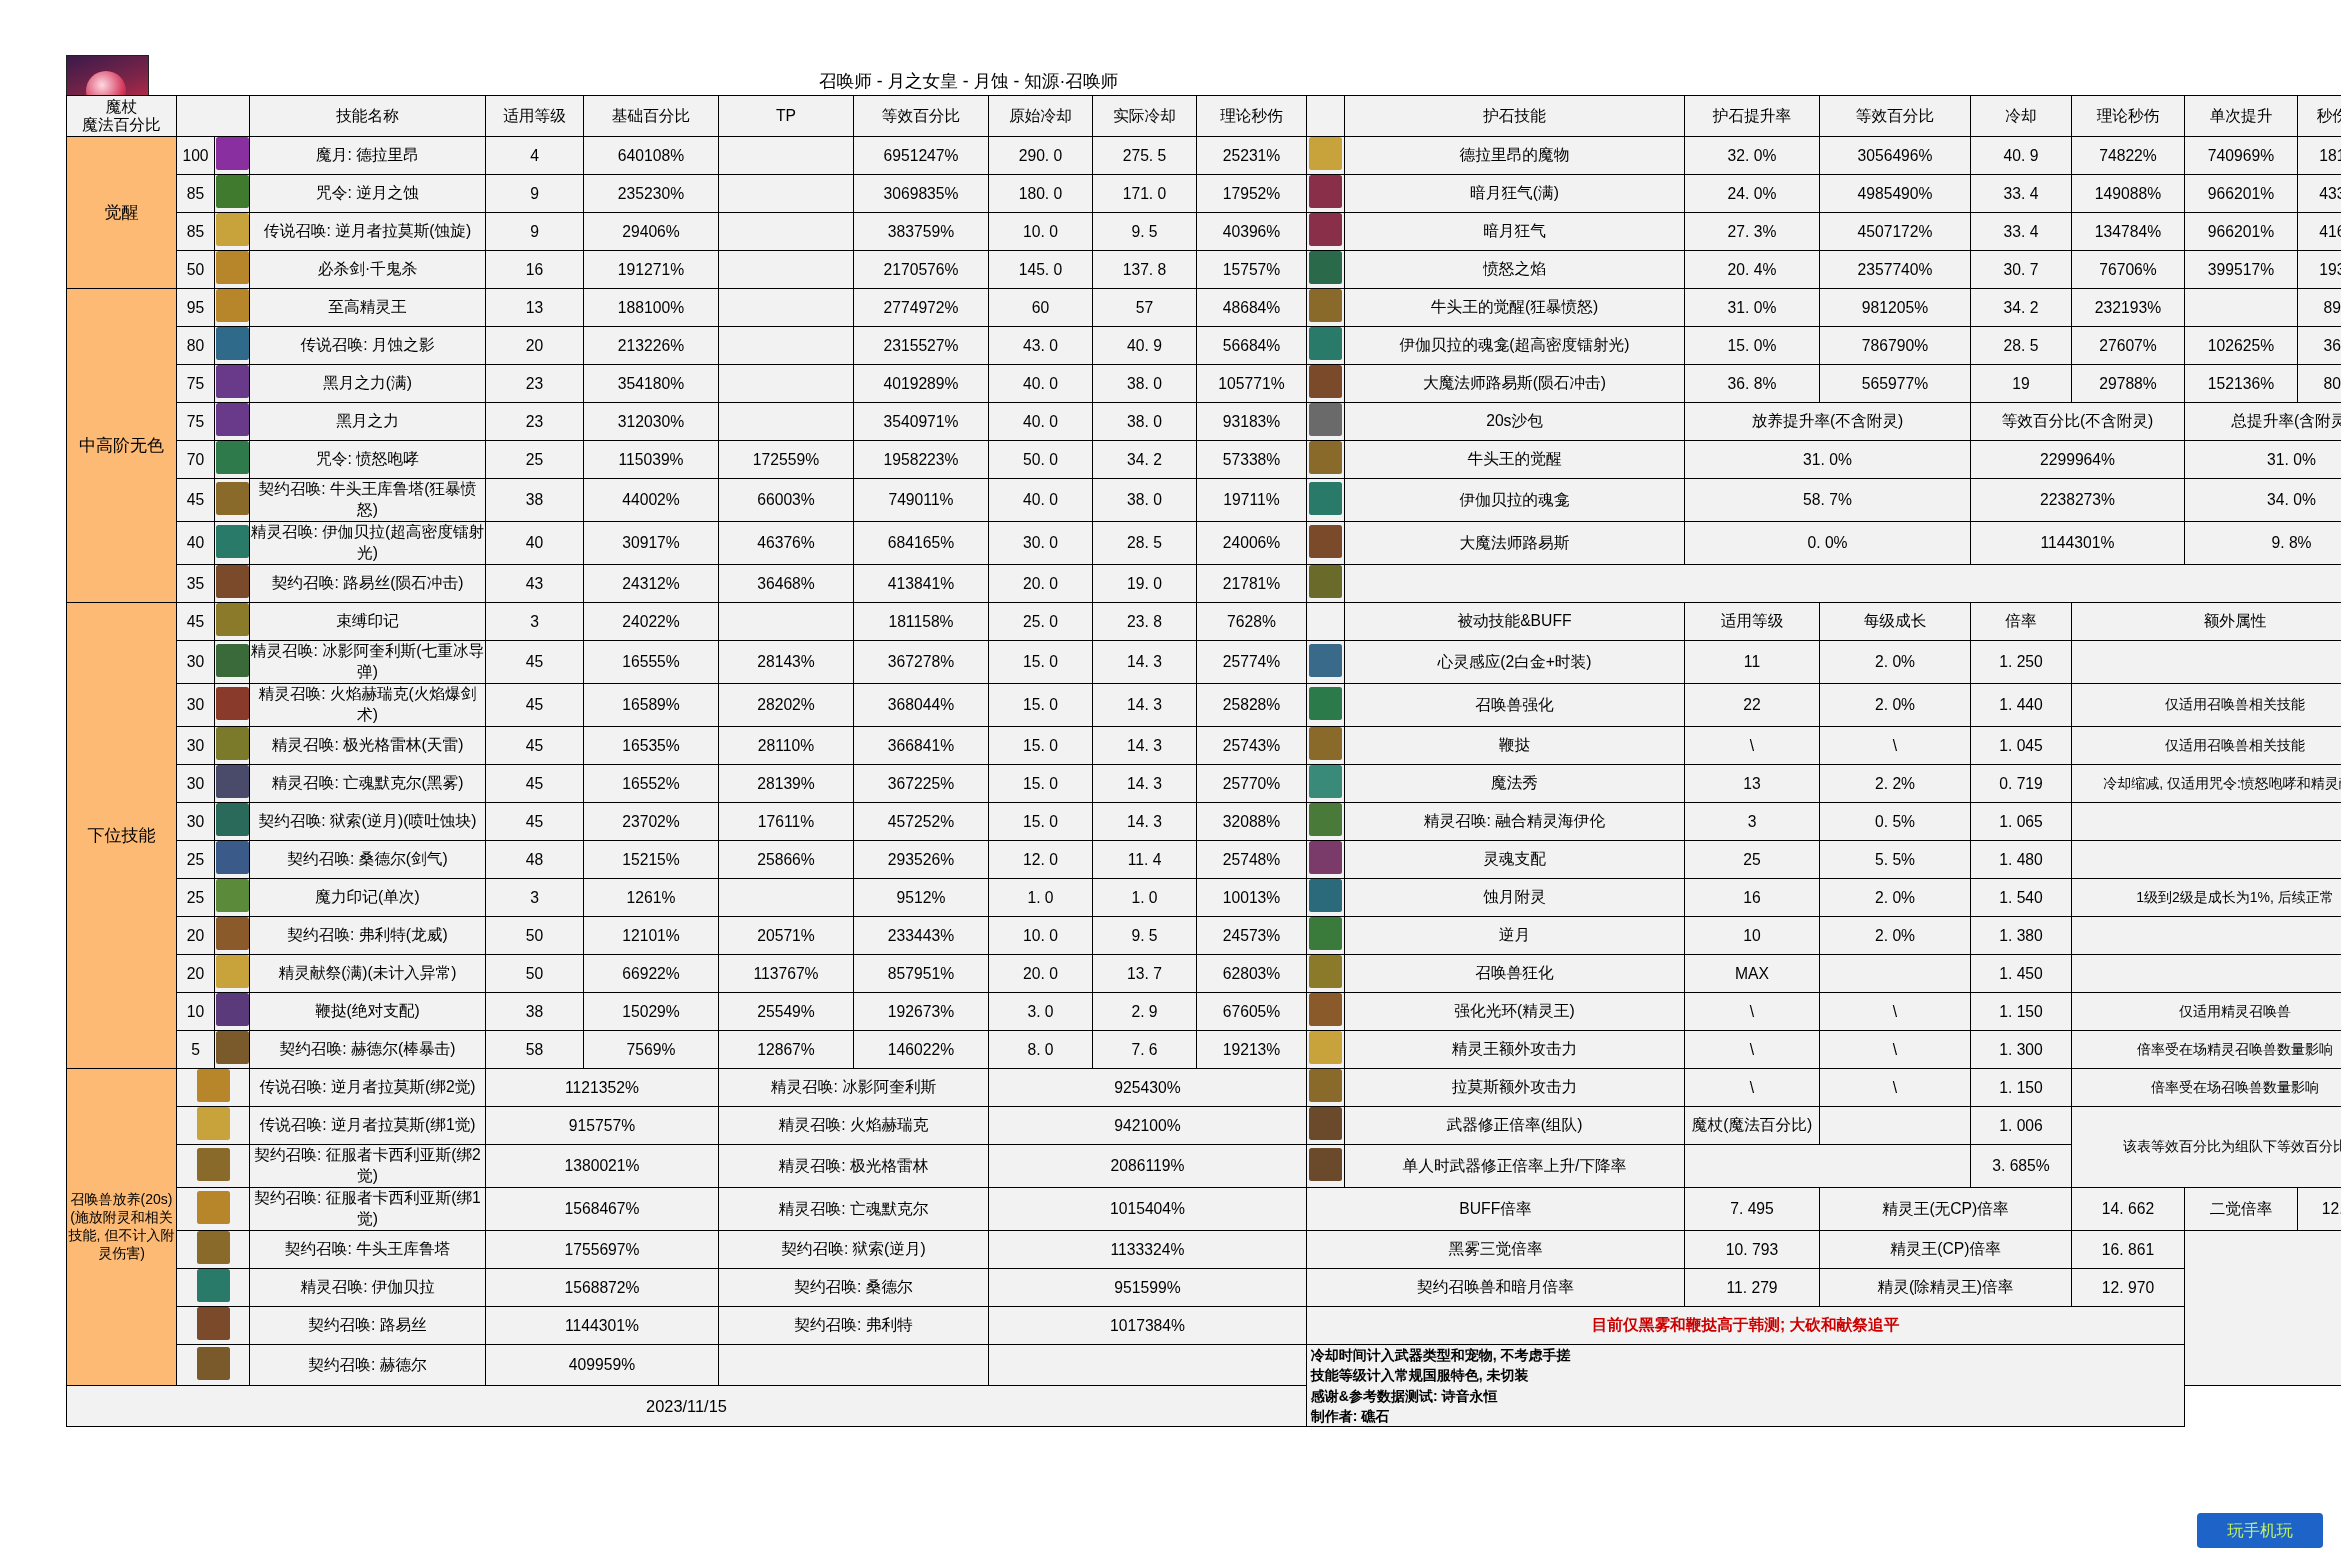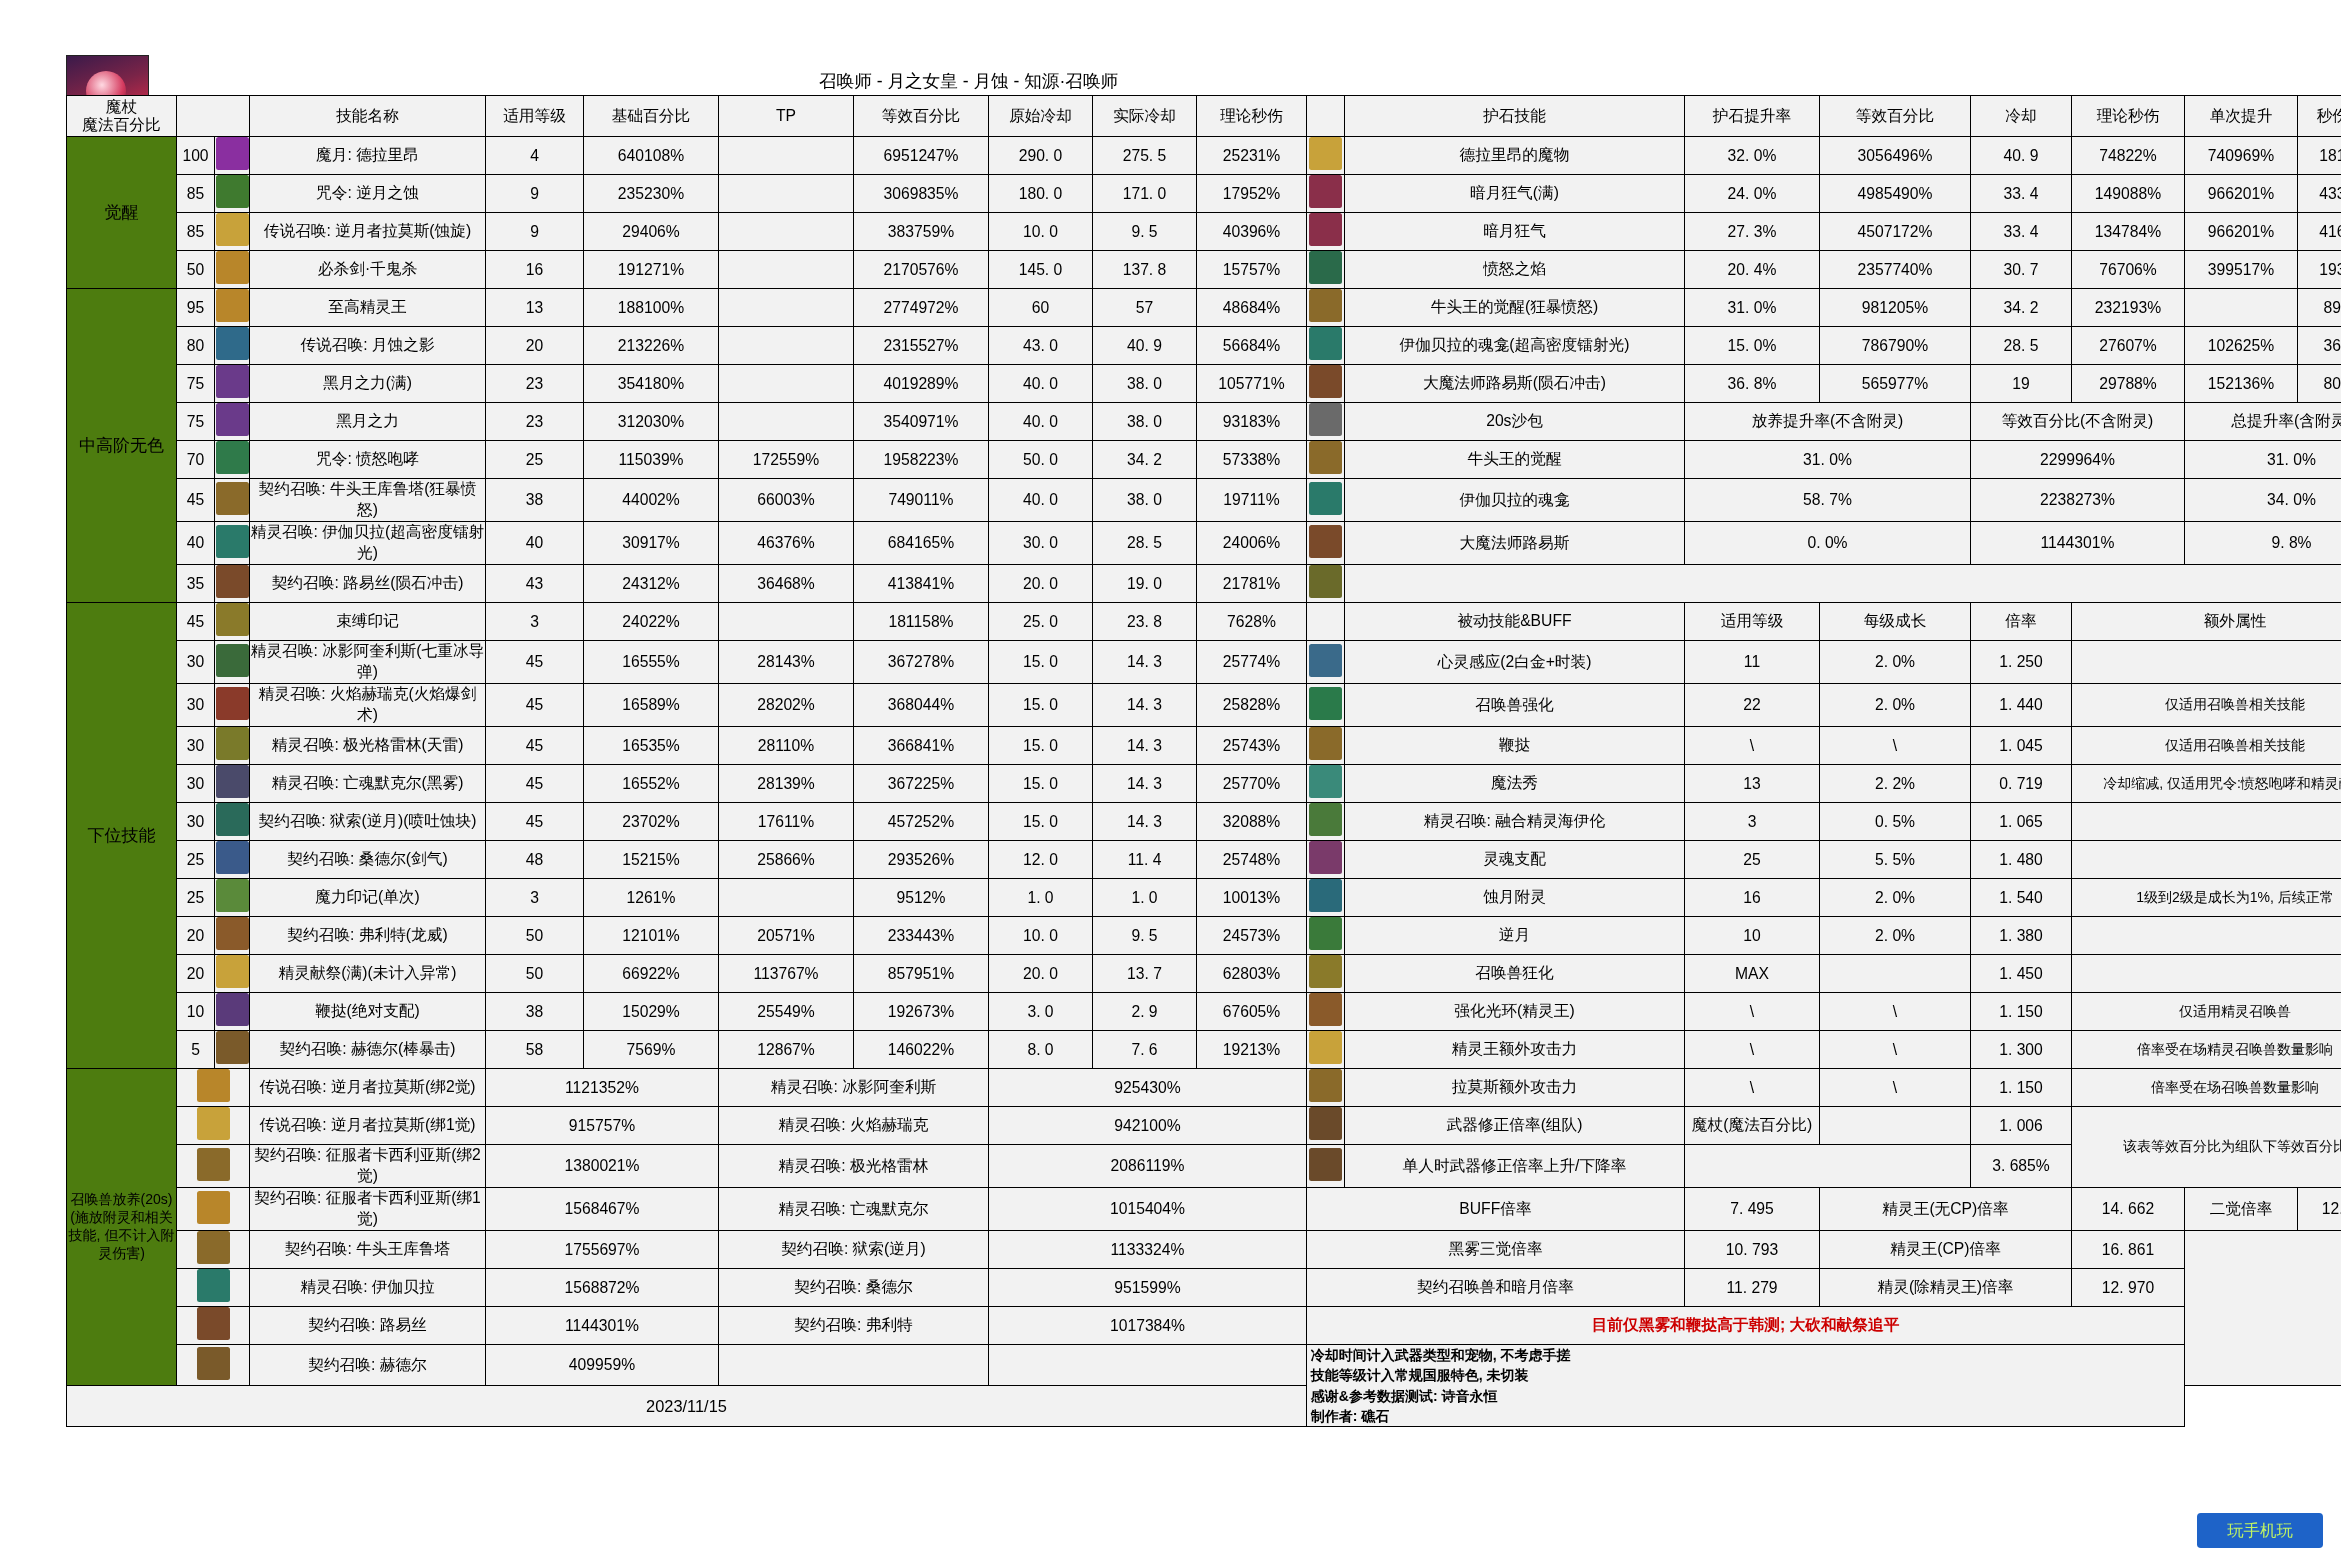--- a/index.html
+++ b/index.html
@@ -3,21 +3,21 @@
 <meta charset="utf-8">
 <style>
   html,body{margin:0;padding:0;background:#fff;}
   body{font-family:"Liberation Sans","DejaVu Sans",sans-serif;color:#000;}
   #page{width:2342px;height:1561px;position:relative;background:#ffffff;overflow:hidden;}
   .wrap{position:absolute;left:66px;top:55px;width:2220px;margin-top:40px;}
   table{border-collapse:collapse;table-layout:fixed;}
   td,th{border:0.6px solid #000;font-size:15.7px;text-align:center;vertical-align:middle;background:#f2f2f2;padding:0;}
   .hdr{background:#f2f2f2;font-size:15.7px;}
   .ico{width:33px;height:33px;display:inline-block;border-radius:2.5px;}
-  .cat{font-size:17px;background:#4d7c0f;}
+  .cat{font-size:17px;background:#fdba74;}
   .small{font-size:14px;}
   .red{color:#cc0000;font-weight:bold;}
   .note{font-size:14px;text-align:left;padding-left:3.8px;line-height:1.45;font-weight:bold;}
   .portrait{position:absolute;left:66px;top:55px;width:81px;height:81px;
     background:linear-gradient(160deg,#3a1a4a,#7a2448 40%,#c02a4a 70%,#e0607a);
     border:1.3px solid #222;}
   .portrait:after{content:"";position:absolute;left:19px;top:15px;width:40px;height:40px;border-radius:50%;
     background:radial-gradient(circle at 40% 35%,#ffd9e2,#d43a5e 60%,#6d1330);}
   .headtitle{position:absolute;left:819px;top:69px;font-size:17.6px;}
   .wm{position:absolute;right:57px;bottom:38px;font-size:57px;color:rgba(140,140,140,.28);font-weight:bold;letter-spacing:1.3px;}

